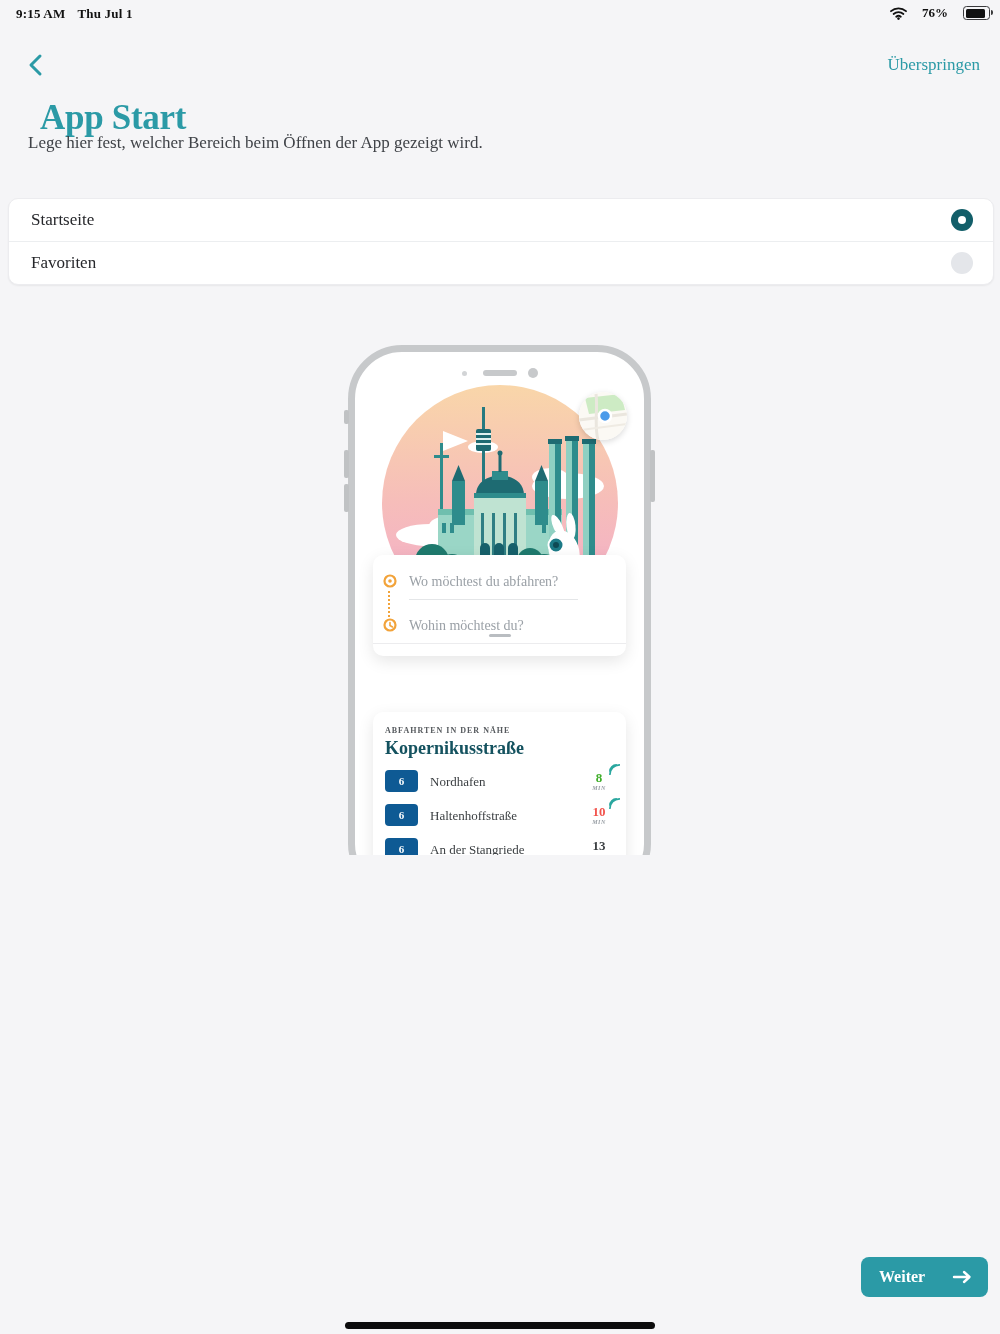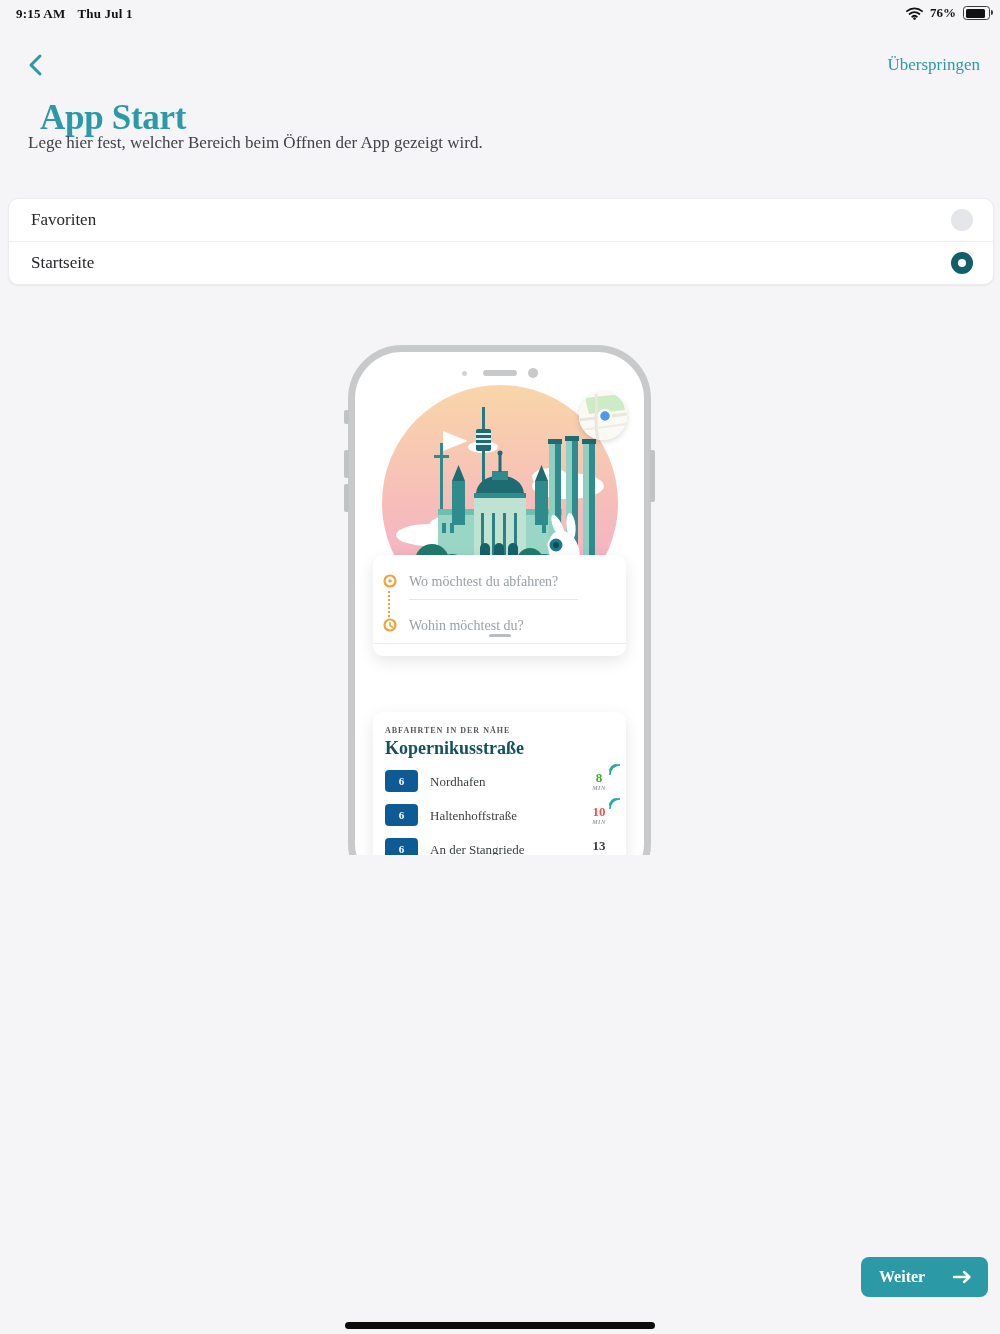--- a/index.html
+++ b/index.html
@@ -3,21 +3,21 @@
 <meta charset="utf-8">
 <style>
   html,body{margin:0;padding:0;}
   body{font-family:"Liberation Sans","DejaVu Sans",sans-serif;background:#e9e9ec;}
   .screen{position:relative;width:1000px;height:1334px;background:#f5f5f7;overflow:hidden;margin:0 auto;font-family:Liberation Serif, serif;}
 
   
   .statusbar{position:absolute;top:0;left:0;right:0;height:26px;}
   .sb-left{position:absolute;left:16px;top:6px;font-size:13px;font-weight:700;color:#111;letter-spacing:.2px;}
   .sb-left span{margin-right:12px;}
-  .sb-right{position:absolute;right:10px;top:5px;display:flex;align-items:center;gap:7px;font-size:13px;font-weight:700;color:#111;}
+  .sb-right{position:absolute;right:10px;top:5px;display:flex;align-items:center;gap:15px;font-size:13px;font-weight:700;color:#111;}
   .battery{position:relative;width:25px;height:12px;border:1.5px solid #3a3a3c;border-radius:3.5px;display:inline-block;}
   .battery .fill{position:absolute;left:1.5px;top:1.5px;bottom:1.5px;width:76%;background:#111;border-radius:1.5px;}
   .battery .nub{position:absolute;right:-4px;top:3px;width:2.5px;height:5px;background:#3a3a3c;border-radius:0 2px 2px 0;}
 
   
   .back-btn{position:absolute;left:24px;top:52px;width:26px;height:26px;cursor:pointer;}
   .skip-link{position:absolute;right:20px;top:55px;font-size:17px;color:var(--accent);cursor:pointer;}
   .page-title{position:absolute;left:28px;top:86px;margin:12px;font-size:35px;font-weight:800;letter-spacing:-.3px;color:var(--accent);}
   .page-subtitle{position:absolute;left:28px;top:133px;margin:0;font-size:17px;color:#3f4247;}
 
@@ -107,26 +107,26 @@
   <svg class="back-btn" viewBox="0 0 26 26">
     <polyline points="16,4 7,13 16,22" fill="none" stroke="var(--accent)" stroke-width="3" stroke-linecap="round" stroke-linejoin="round"></polyline>
   </svg>
   <a class="skip-link">Überspringen</a>
 
   <h1 class="page-title">App Start</h1>
   <p class="page-subtitle">Lege hier fest, welcher Bereich beim Öffnen der App gezeigt wird.</p>
 
   <div class="options-card">
     <div class="option-row">
+      <span class="option-label">Startseite</span>
+      <span class="radio on"></span>
+    </div>
+    <div class="option-row">
       <span class="option-label">Favoriten</span>
       <span class="radio"></span>
-    </div>
-    <div class="option-row">
-      <span class="option-label">Startseite</span>
-      <span class="radio on"></span>
     </div>
   </div>
 
   <div class="phone-clip">
     <div class="phone-frame"></div>
     <span class="side-btn sb-l1"></span>
     <span class="side-btn sb-l2"></span>
     <span class="side-btn sb-l3"></span>
     <span class="side-btn sb-r1"></span>
     <span class="cam-dot-sm"></span>

